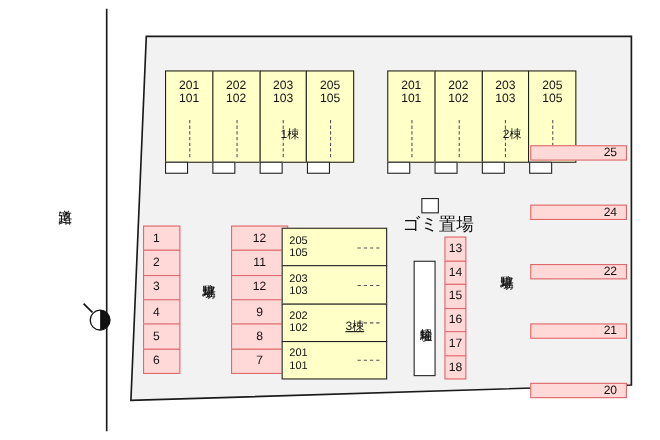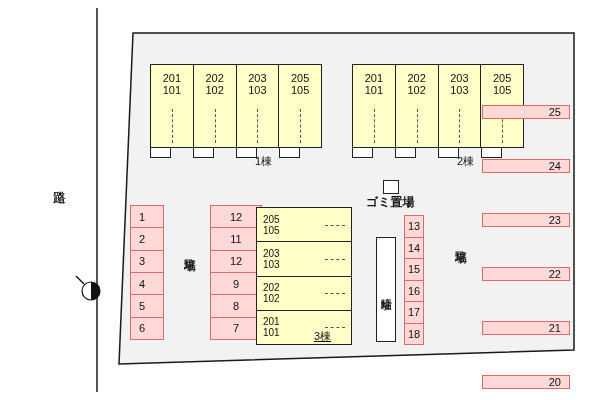--- a/index.html
+++ b/index.html
@@ -27,21 +27,21 @@
 
   
   .b3 { position:absolute; display:flex; flex-direction:column; }
   .b3cell { flex:1; margin-top:-1px; border:1px solid #222; background:#ffffc8; position:relative; }
   .b3cell:first-child { margin-top:0; }
   .b3num { position:absolute; left:6px; top:50%; transform:translateY(-50%); font-size:10px; line-height:11px; text-align:center; }
   .b3dash { position:absolute; right:6px; top:50%; width:20px; border-top:1px dashed #555; }
 
   .vtext { writing-mode:vertical-rl; text-orientation:upright; }
   .lbl { position:absolute; font-size:12px; letter-spacing:1px; }
-  .bldg-label { position:absolute; font-size:11px;margin-top:40px; }
+  .bldg-label { position:absolute; font-size:11px; }
   .bike { position:absolute; border:1px solid #222; background:#fff; display:flex; align-items:center; justify-content:center; font-size:11px; }
   .trashbox { position:absolute; border:1px solid #222; background:#fff; }
 </style>
 </head>
 <body>
 
 <div id="stage">
 
   <svg class="base" width="600" height="400">
     <line x1="97" y1="8" x2="97" y2="392" stroke="#1a1a1a" stroke-width="1.5"></line>
@@ -121,21 +121,21 @@
       <div class="stair"></div>
     </div>
   </div>
   <div class="bldg-label" style="left:457px;top:114px;">2棟</div>
   <div class="porch" style="left:352px;top:147px;"></div>
   <div class="porch" style="left:395px;top:147px;"></div>
   <div class="porch" style="left:438px;top:147px;"></div>
   <div class="porch" style="left:481px;top:147px;"></div>
 
   <div class="trashbox" style="left:383px;top:180px;width:16px;height:14px;"></div>
-  <div class="abs" style="left:366px;top:194px;font-size:12px;font-weight:bold;">ゴミ置場</div>
+  <div class="abs" style="left:366px;top:194px;font-size:16px;">ゴミ置場</div>
 
   <div class="pcol pc-left" style="left:130px;top:205px;width:34px;height:135px;">
     <div class="pcell">1</div>
     <div class="pcell">2</div>
     <div class="pcell">3</div>
     <div class="pcell">4</div>
     <div class="pcell">5</div>
     <div class="pcell">6</div>
   </div>
   <div class="lbl vtext" style="left:181px;top:248px;">駐車場</div>
@@ -191,20 +191,19 @@
     <div class="pcell">15</div>
     <div class="pcell">16</div>
     <div class="pcell">17</div>
     <div class="pcell">18</div>
   </div>
   <div class="lbl vtext" style="left:452px;top:240px;">駐車場</div>
 
   <div class="pcol pc-right" style="left:482px;top:197px;width:88px;height:153px;justify-content:center;">
     <div class="pcell">25</div>
     <div class="pcell">24</div>
-    <div class="pcell">23</div>
     <div class="pcell">22</div>
     <div class="pcell">21</div>
     <div class="pcell">20</div>
     <div class="pcell">19</div>
   </div>
 
 </div>
 
 </body></html>

